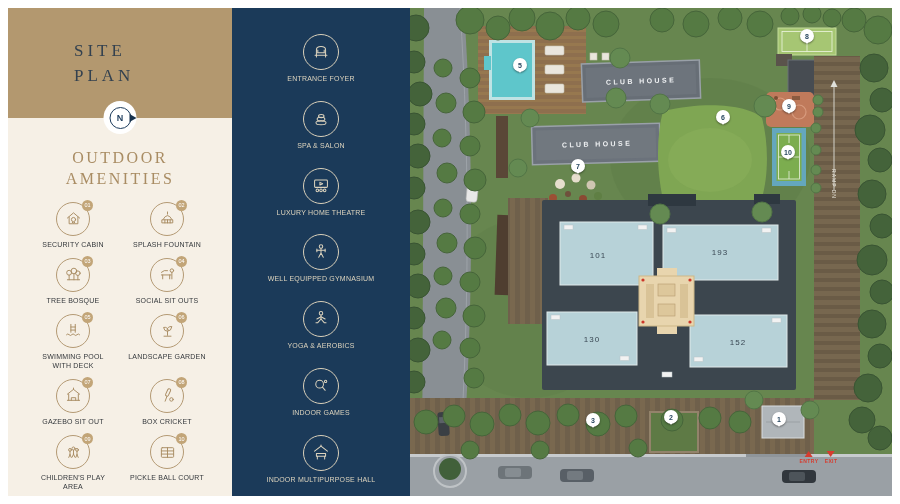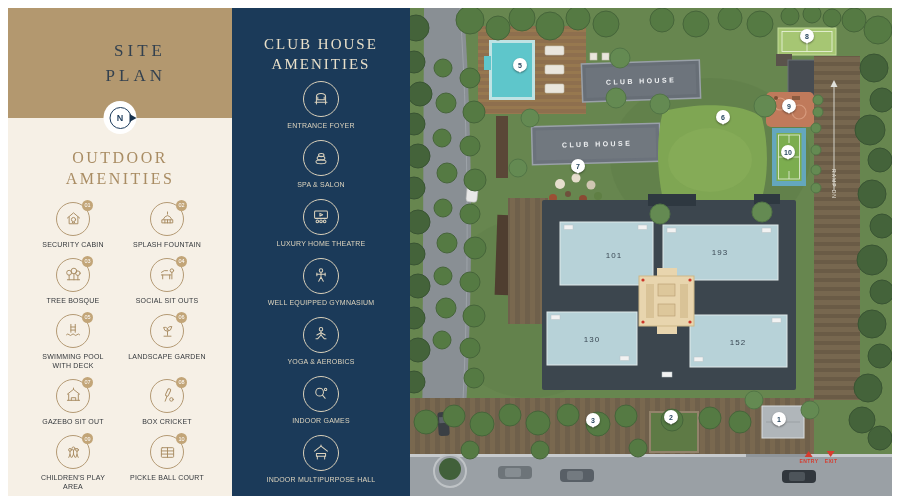--- a/index.html
+++ b/index.html
@@ -11,21 +11,21 @@
     --cream-text:#ddd4be;
     --red:#d63c2f;
   }
   *{box-sizing:border-box;}
   body{margin:0;background:#e8eaec;font-family:"Liberation Sans",sans-serif;}
   .frame{width:900px;height:504px;background:#ffffff;display:flex;padding:8px;}
 
   
   .left{width:224px;display:flex;flex-direction:column;}
   .tan-header{height:110px;background:var(--gold);position:relative;display:flex;align-items:center;justify-content:center;flex:none;}
-  .site-title{font-family:"Liberation Serif",serif;font-size:17px;letter-spacing:4px;color:#33414f;text-align:right;width:92px;line-height:1.5;}
+  .site-title{font-family:"Liberation Serif",serif;font-size:17px;letter-spacing:4px;color:#33414f;text-align:left;width:92px;line-height:1.5;}
   .compass{position:absolute;left:50%;bottom:-16px;transform:translateX(-50%);width:33px;height:33px;background:#fff;border-radius:50%;display:flex;align-items:center;justify-content:center;z-index:3;}
   .compass-inner{width:22px;height:22px;border:1.6px solid #1d3c5c;border-radius:50%;display:flex;align-items:center;justify-content:center;font-size:9px;font-weight:bold;color:#1d3c5c;position:relative;}
   .compass-needle{position:absolute;right:-6px;top:50%;transform:translateY(-50%);width:0;height:0;border-top:4px solid transparent;border-bottom:4px solid transparent;border-left:7px solid #16314c;}
   .cream-body{flex:1;background:var(--cream);display:flex;flex-direction:column;align-items:center;padding-top:30px;}
   .outdoor-heading{font-family:"Liberation Serif",serif;font-size:16px;letter-spacing:2.5px;color:var(--icon-tan);text-align:center;width:160px;line-height:1.3;margin-bottom:12px;}
   .outdoor-grid{display:grid;grid-template-columns:1fr 1fr;column-gap:14px;row-gap:9px;padding:0 20px;}
   .am-item{display:flex;flex-direction:column;align-items:center;width:80px;}
   .am-icon{width:34px;height:34px;border:1.2px solid #b49a74;border-radius:50%;position:relative;display:flex;align-items:center;justify-content:center;color:var(--icon-tan);flex:none;}
   .am-icon svg{width:21px;height:21px;}
   .am-badge{position:absolute;top:-3px;right:-4px;width:11px;height:11px;border-radius:50%;background:#c2a578;color:#fff;font-size:5.5px;display:flex;align-items:center;justify-content:center;}
@@ -187,21 +187,20 @@
               </svg>
               <span class="am-badge">10</span>
             </div>
             <div class="am-label">PICKLE BALL COURT</div>
           </div>
         </div>
     </div>
   </aside>
 
   <aside class="club">
-    <div class="club-heading">CLUB HOUSE AMENITIES</div>
     <div class="club-list" id="club-list">
         <div class="club-item">
           <div class="club-icon">
             <svg viewBox="0 0 24 24" fill="none" stroke="currentColor" stroke-width="1.1" stroke-linecap="round" stroke-linejoin="round">
               <path d="M7 15.5 v-6 q0 -3.5 5 -3.5 q5 0 5 3.5 v6"></path>
               <path d="M5.5 15.5 h13"></path>
               <path d="M7 15.5 v2 M17 15.5 v2"></path>
               <path d="M8.5 12.8 h7"></path>
               <path d="M8.5 9.8 v3 M15.5 9.8 v3"></path>
             </svg>
@@ -527,21 +526,21 @@
             <circle cx="228" cy="440" r="9"></circle>
           <circle cx="60" cy="442" r="9"></circle>
             <circle cx="130" cy="442" r="9"></circle>
         </g>
       </g>
     </svg>
 
     <div class="overlay" id="siteplan-overlay">
         <div class="bldg-label" style="left: 231px; top: 73px; transform: translate(-50%, -50%) rotate(-2deg);">CLUB HOUSE</div>
         <div class="bldg-label" style="left: 187px; top: 136px; transform: translate(-50%, -50%) rotate(-1.5deg);">CLUB HOUSE</div>
-        <div class="tower-num" style="left: 204px; top: 247px;">101</div>
+        <div class="tower-num" style="left: 188px; top: 247px;">101</div>
         <div class="tower-num" style="left: 310px; top: 244px;">193</div>
         <div class="tower-num" style="left: 182px; top: 331px;">130</div>
         <div class="tower-num" style="left: 328px; top: 334px;">152</div>
         <div class="marker" style="left: 369px; top: 420px;">
           <span>1</span>
         </div>
         <div class="marker" style="left: 261px; top: 418px;">
           <span>2</span>
         </div>
         <div class="marker" style="left: 183px; top: 421px;">

